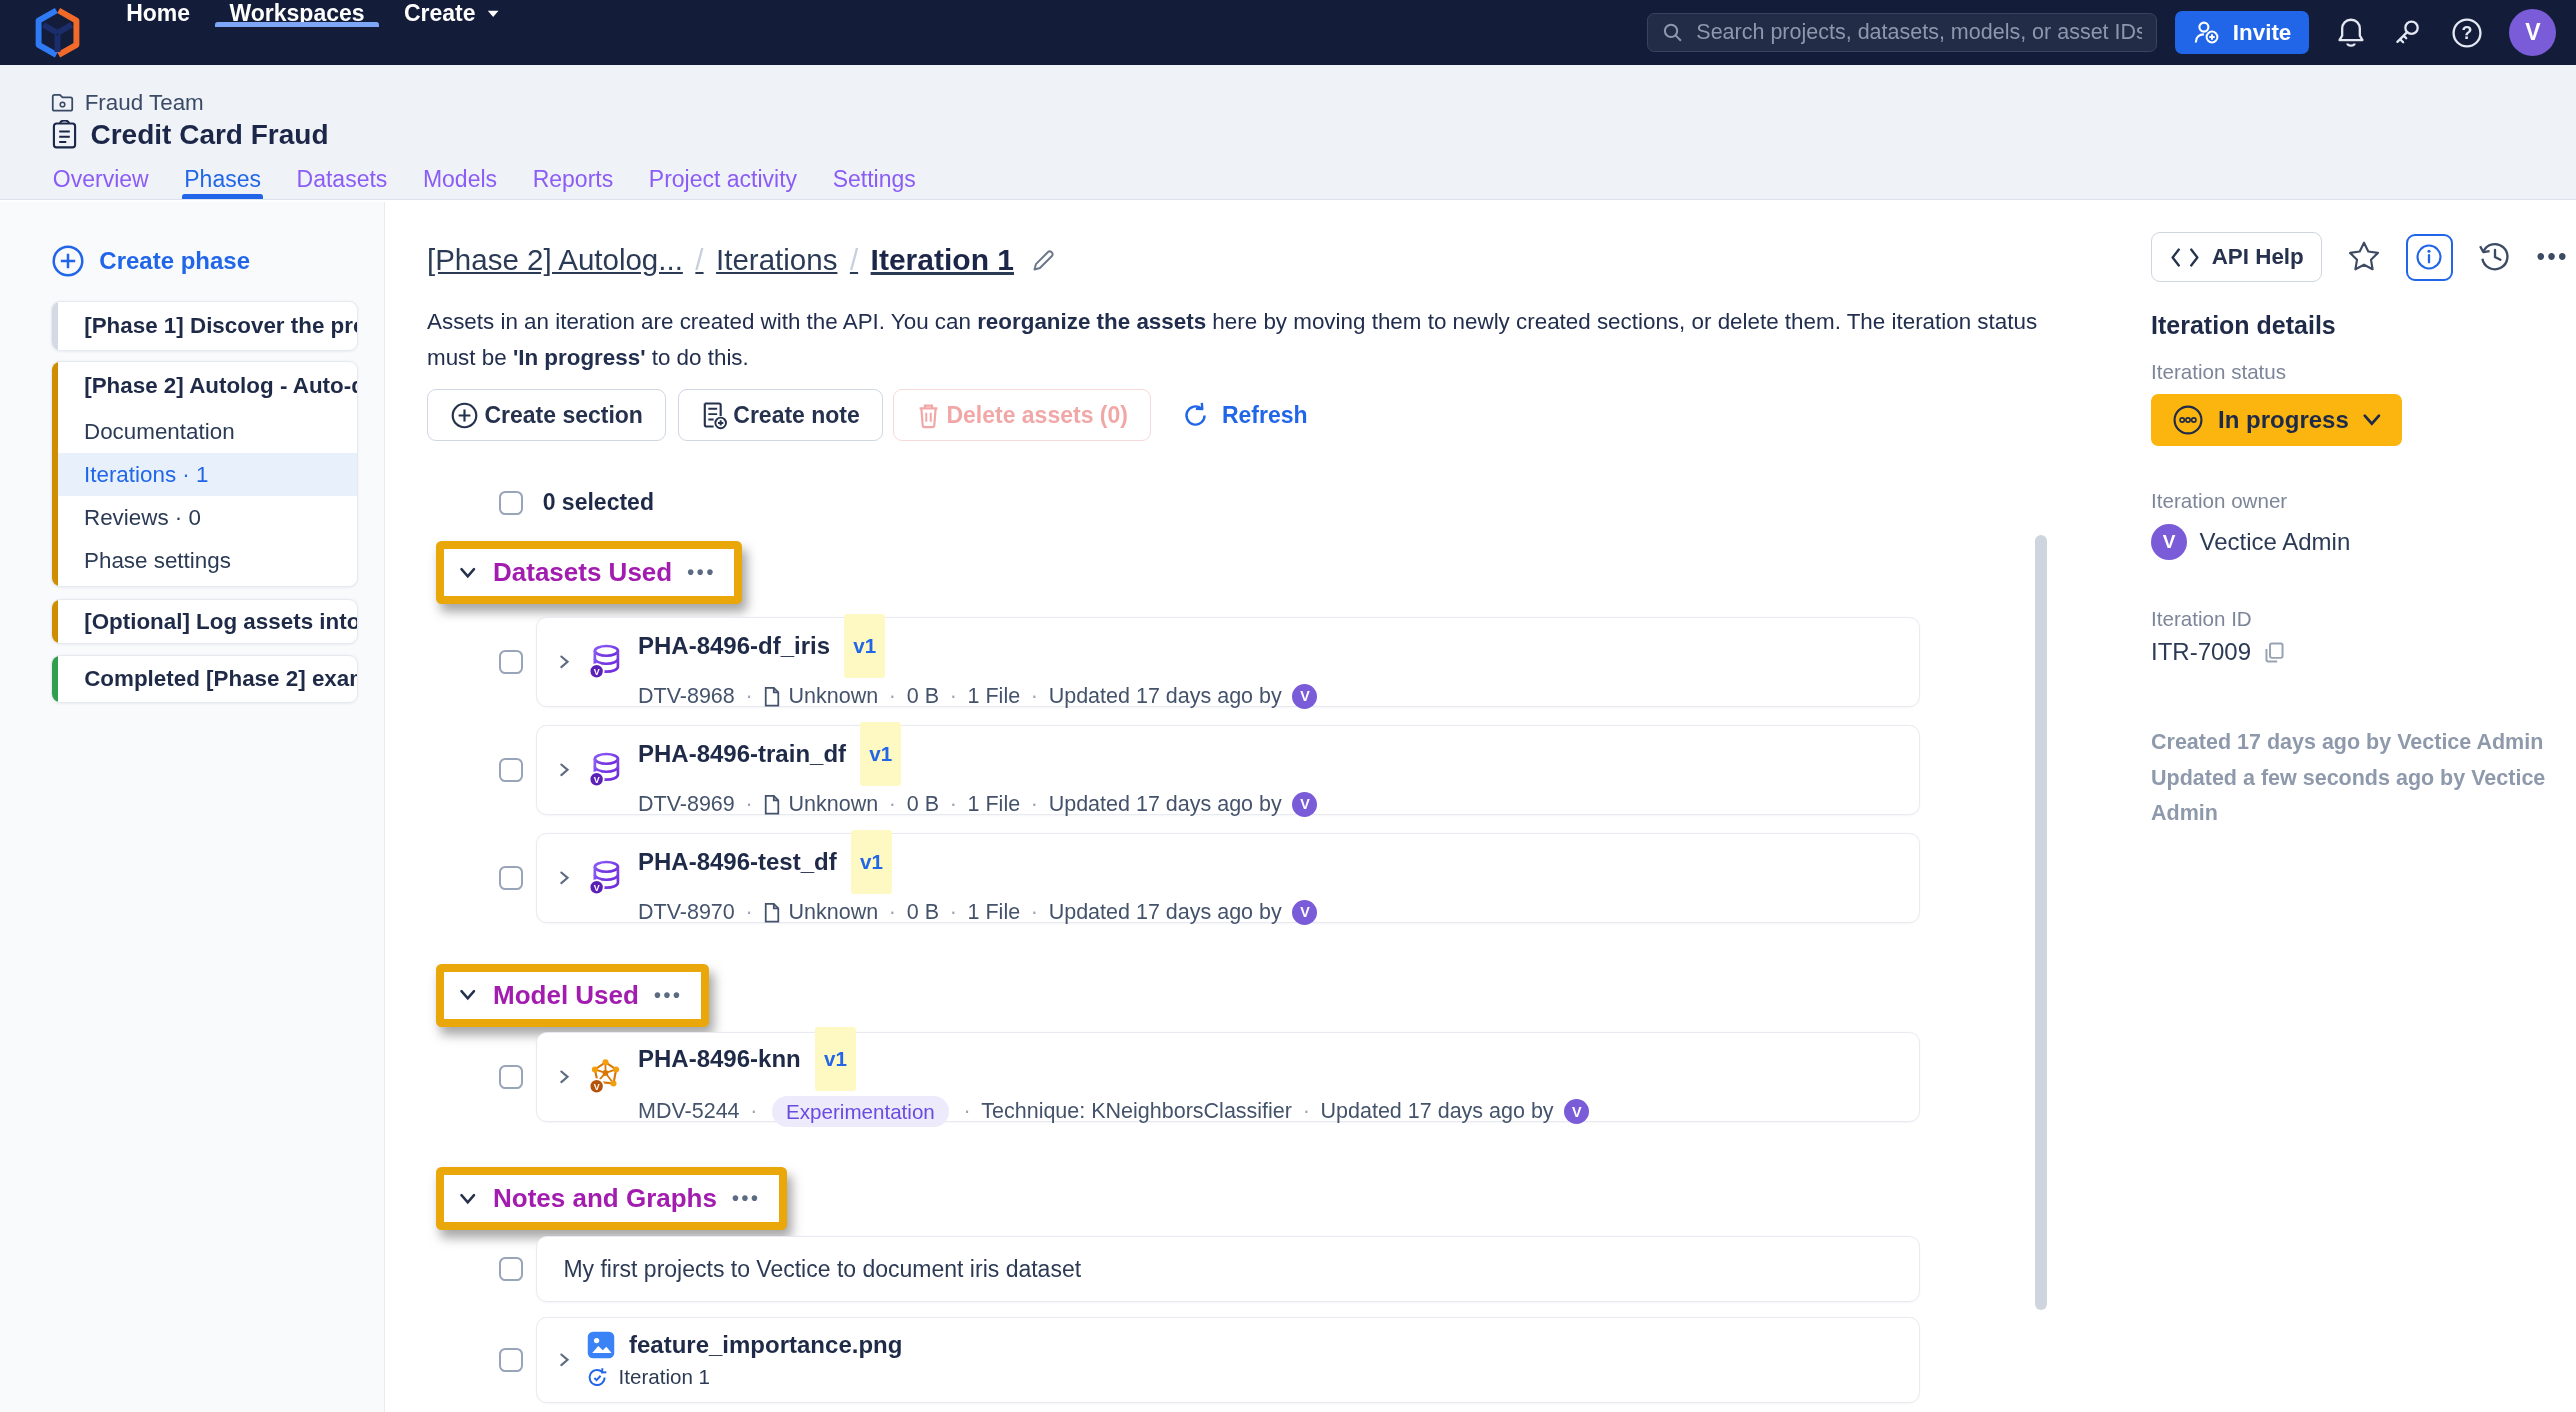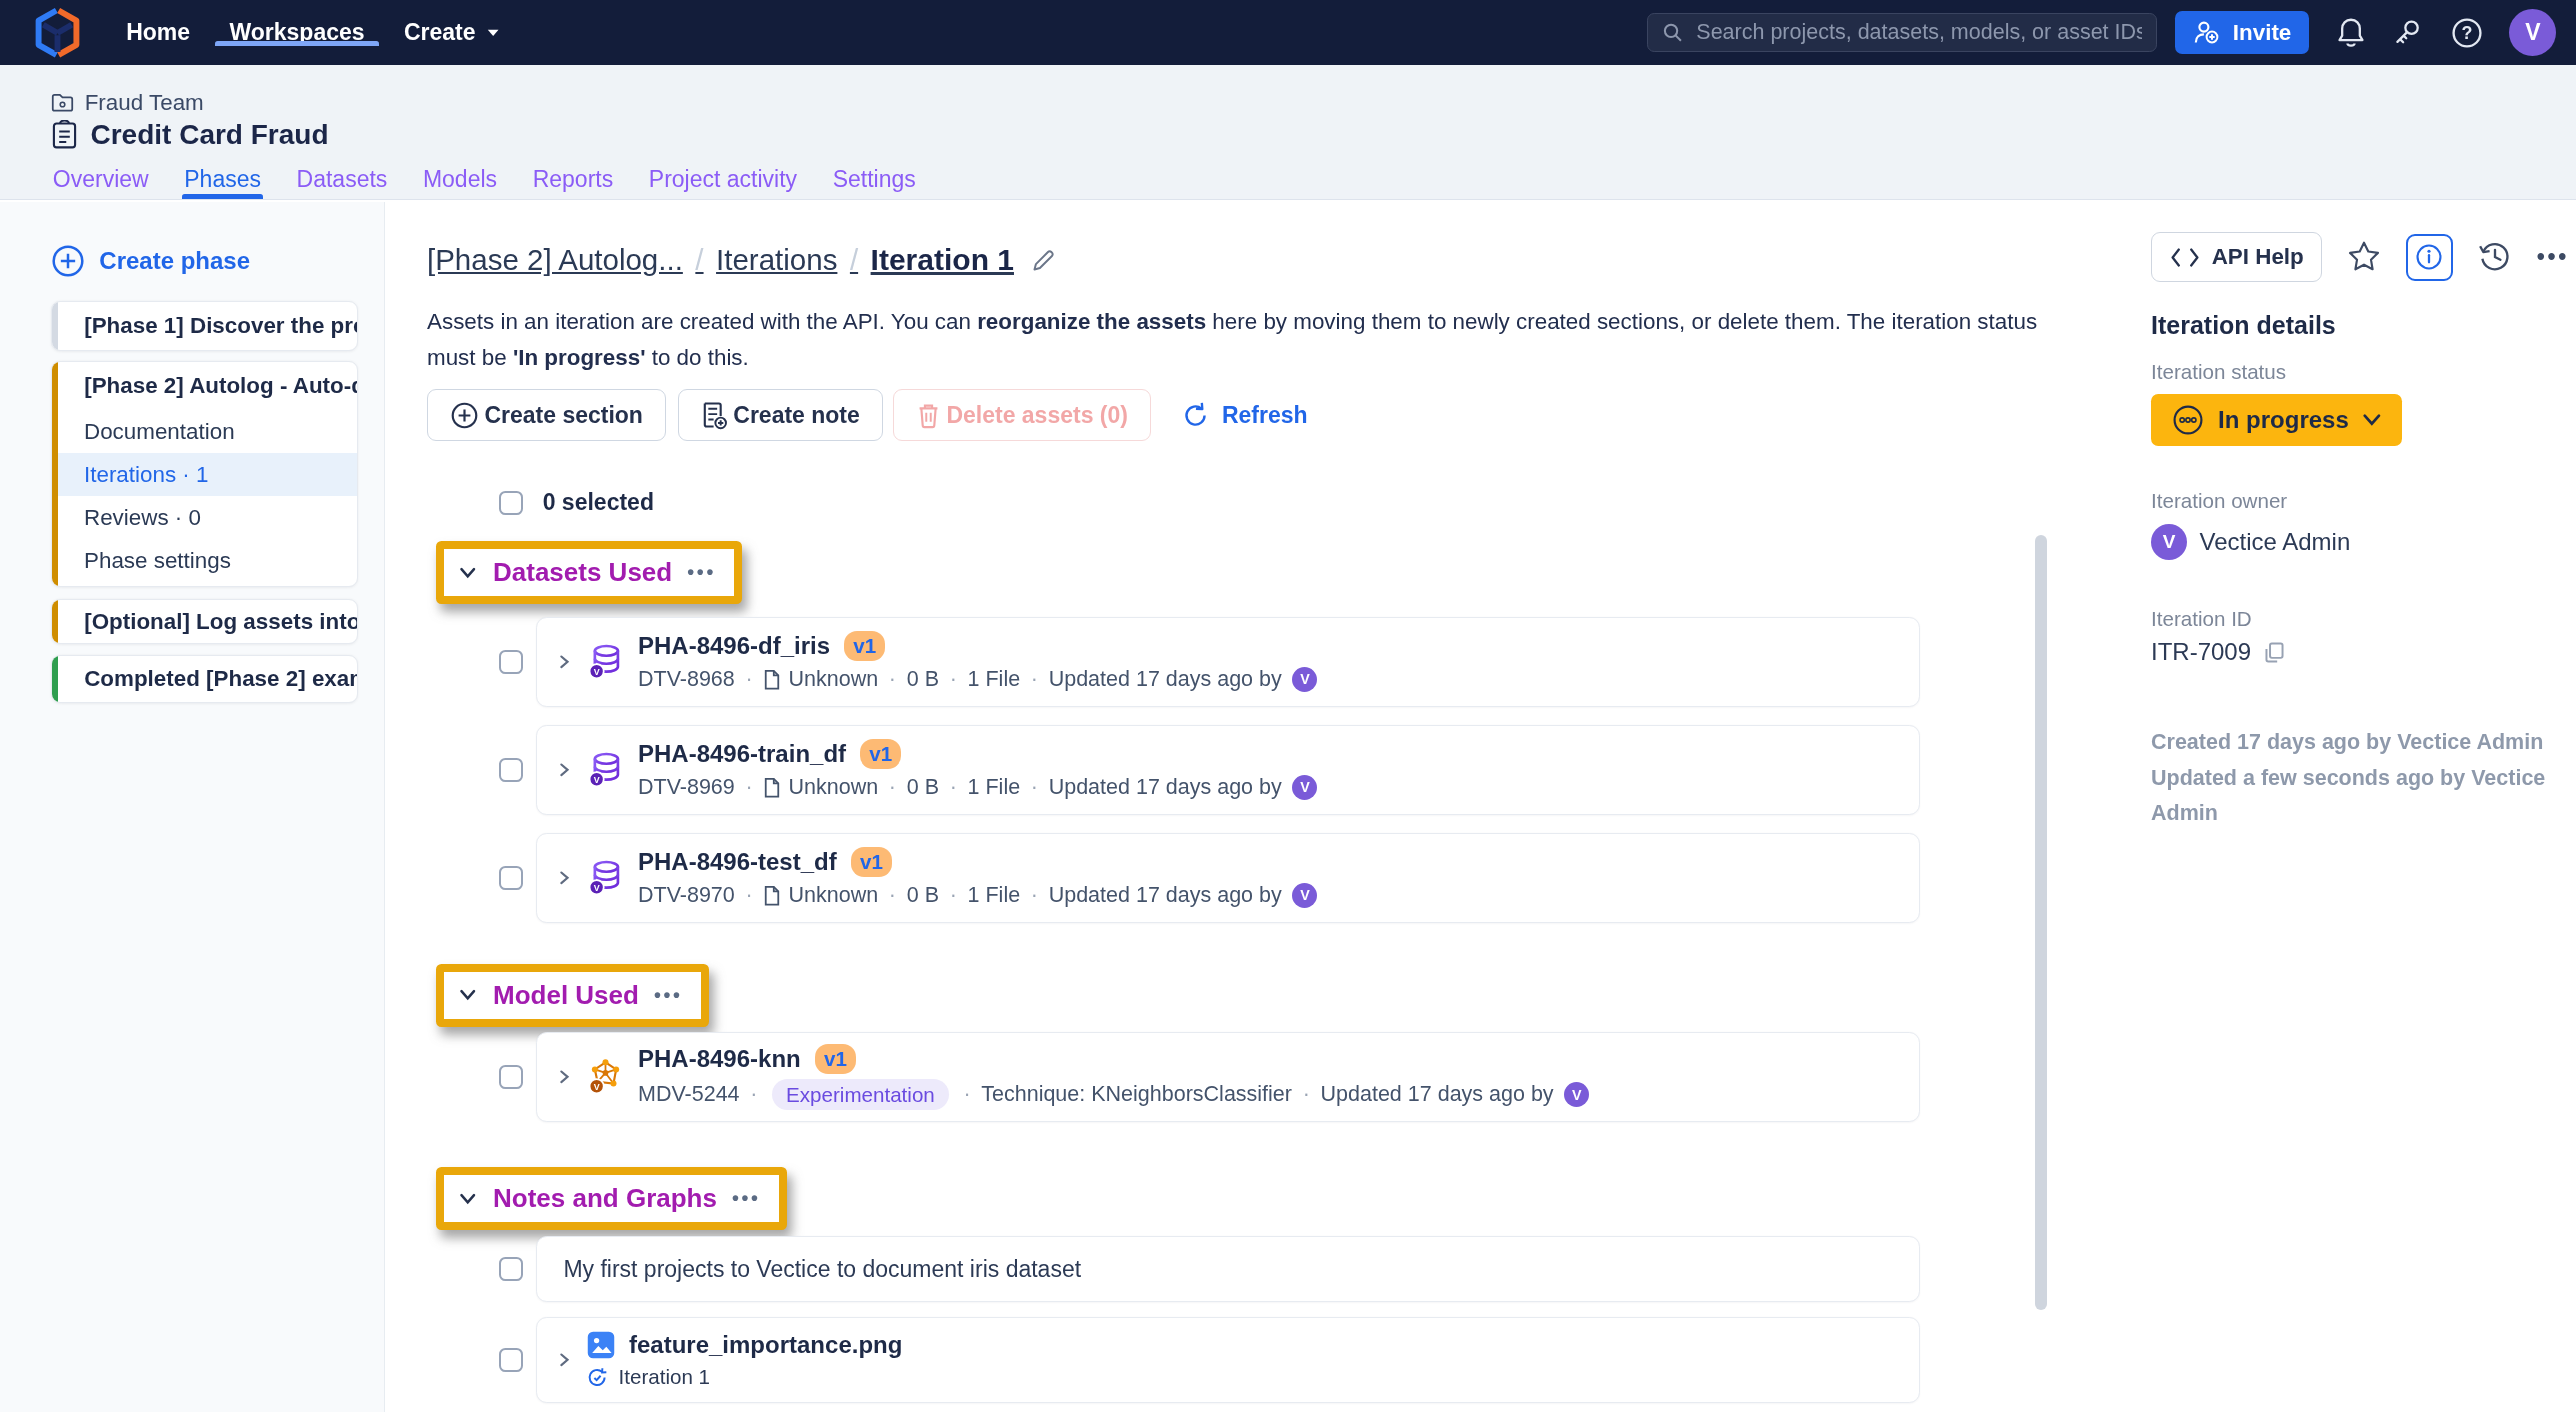--- a/index.html
+++ b/index.html
@@ -3,21 +3,21 @@
 <meta charset="utf-8">
 <style>
   * { margin:0; padding:0; box-sizing:border-box; }
   html,body { width:2576px; height:1412px; overflow:hidden; background:#fff;
               font-family:"Liberation Sans", sans-serif; color:#1e2a47; }
 
   
   .topnav { position:absolute; top:0; left:0; width:2576px; height:65px;
             background:#131d3a; display:flex; align-items:center; }
   .logo { margin-left:30px; width:55px; height:52px; flex:0 0 auto; }
-  .navlinks { display:flex; align-items:center; height:100%; margin-left:21.5px; }
+  .navlinks { display:flex; align-items:flex-start; height:100%; margin-left:21.5px; }
   .navitem { display:flex; align-items:center; padding:0 19.7px; color:#fff;
              font-size:23px; font-weight:bold; position:relative; cursor:pointer; }
   .navitem .caret { margin-left:10.7px; }
   .navitem.active::after { content:""; position:absolute; left:5.4px; right:5.4px; bottom:0;
              height:5.4px; background:#7ea6f7; border-radius:2.7px 2.7px 0 0; }
   .nav-right { margin-left:auto; display:flex; align-items:center; margin-right:19.7px; }
   .searchbox { width:510px; height:39px; background:#222c47; border:1.8px solid #3a4460;
                border-radius:7.2px; display:flex; align-items:center; padding:0 14.3px; }
   .searchbox input { background:transparent; border:none; outline:none; color:#cfd5e4;
                font-size:21.5px; width:100%; margin-left:12.5px; font-family:inherit; }
@@ -102,22 +102,22 @@
   .assetrow { display:flex; align-items:center; }
   .assetrow .card { margin-left:12.5px; flex:1; background:#fff; border:1.8px solid #e7ebf1;
          border-radius:10.7px; box-shadow:0 0.9px 1.8px rgba(16,24,40,.04);
          display:flex; align-items:center; padding-left:19.7px; }
   .card.h100{height:90px}.card.h74{height:66px}.card.h96{height:86px}
   .row-chevron { display:flex; margin-right:14.3px; cursor:pointer; }
   .asset-ic { margin-right:12.5px; display:flex; position:relative; }
   .a-lines { display:flex; flex-direction:column; gap:5.4px; }
   .a-line1 { display:flex; align-items:center; }
   .a-title { font-size:24px; font-weight:bold; color:#1e2a47; cursor:pointer; }
-  .vbadge { margin-left:14.3px; background:#fdba74; color:#2166e8; font-size:20.6px;
-         font-weight:bold; border-radius:13px; padding:3px 9px; cursor:pointer; }
+  .vbadge { margin-left:14.3px; background:#fef9c3; color:#2166e8; font-size:20.6px;
+         font-weight:bold; border-radius:3px; padding:20px 9px; cursor:pointer; }
   .a-meta { display:flex; align-items:center; font-size:21.5px; color:#44536b; }
   .a-meta .dot { color:#9aa4b4; margin:0 10.7px; }
   .a-meta .fileic { margin-right:7.2px; display:flex; }
   .avatar-sm { width:25px; height:25px; border-radius:50%; background:#7a5bd8; color:#fff;
          font-size:14.3px; font-weight:bold; display:flex; align-items:center;
          justify-content:center; margin-left:10.7px; }
   .pill { background:#edeafb; color:#6a4be0; font-size:20.6px; border-radius:894px;
          padding:3.6px 14.3px; margin:0 3.6px; }
   .mb20{margin-bottom:18px}
   .note-text { font-size:23px; color:#2c3a55; padding-left:7.2px; }

